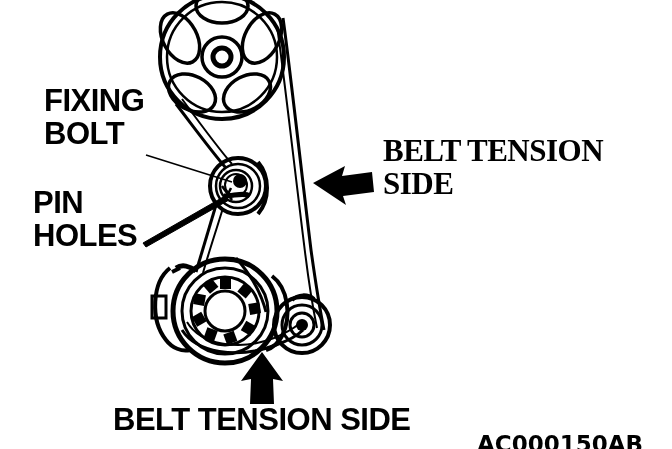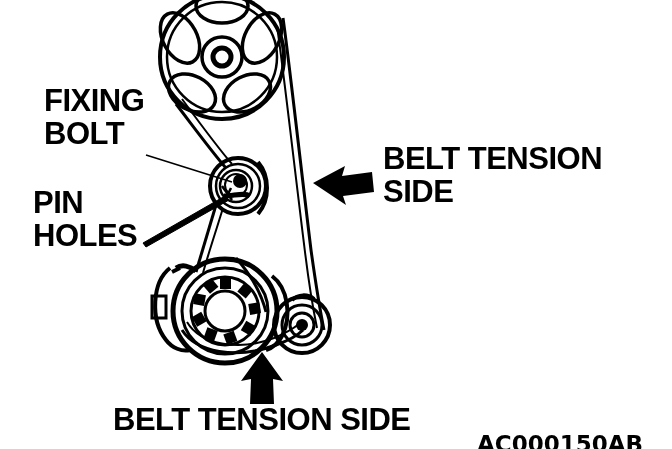--- a/index.html
+++ b/index.html
@@ -34,21 +34,21 @@
     font-weight: bold;
     white-space: pre;
     line-height: 1.05;
     letter-spacing: -0.5px;
   }
   .lbl-big   { font-size: 31px; }
   .lbl-part  { font-size: 23px; letter-spacing: 0px; font-family: "DejaVu Sans", sans-serif; }
 
   #label-fixing-bolt { left: 44px;  top: 85px;  }
   #label-pin-holes   { left: 33px;  top: 187px; }
-  #label-belt-tension-right { left: 383px; top: 143px; }
+  #label-belt-tension-right { left: 383px; top: 135px; font-family: Liberation Serif, serif; }
   #label-belt-tension-bottom { left: 113px; top: 404px; }
   #label-part-number { left: 477px; top: 432px; }
 </style>
 </head>
 <body>
 
 <div id="diagram-root">
 
   <svg class="figure" viewBox="0 0 672 449">
 

